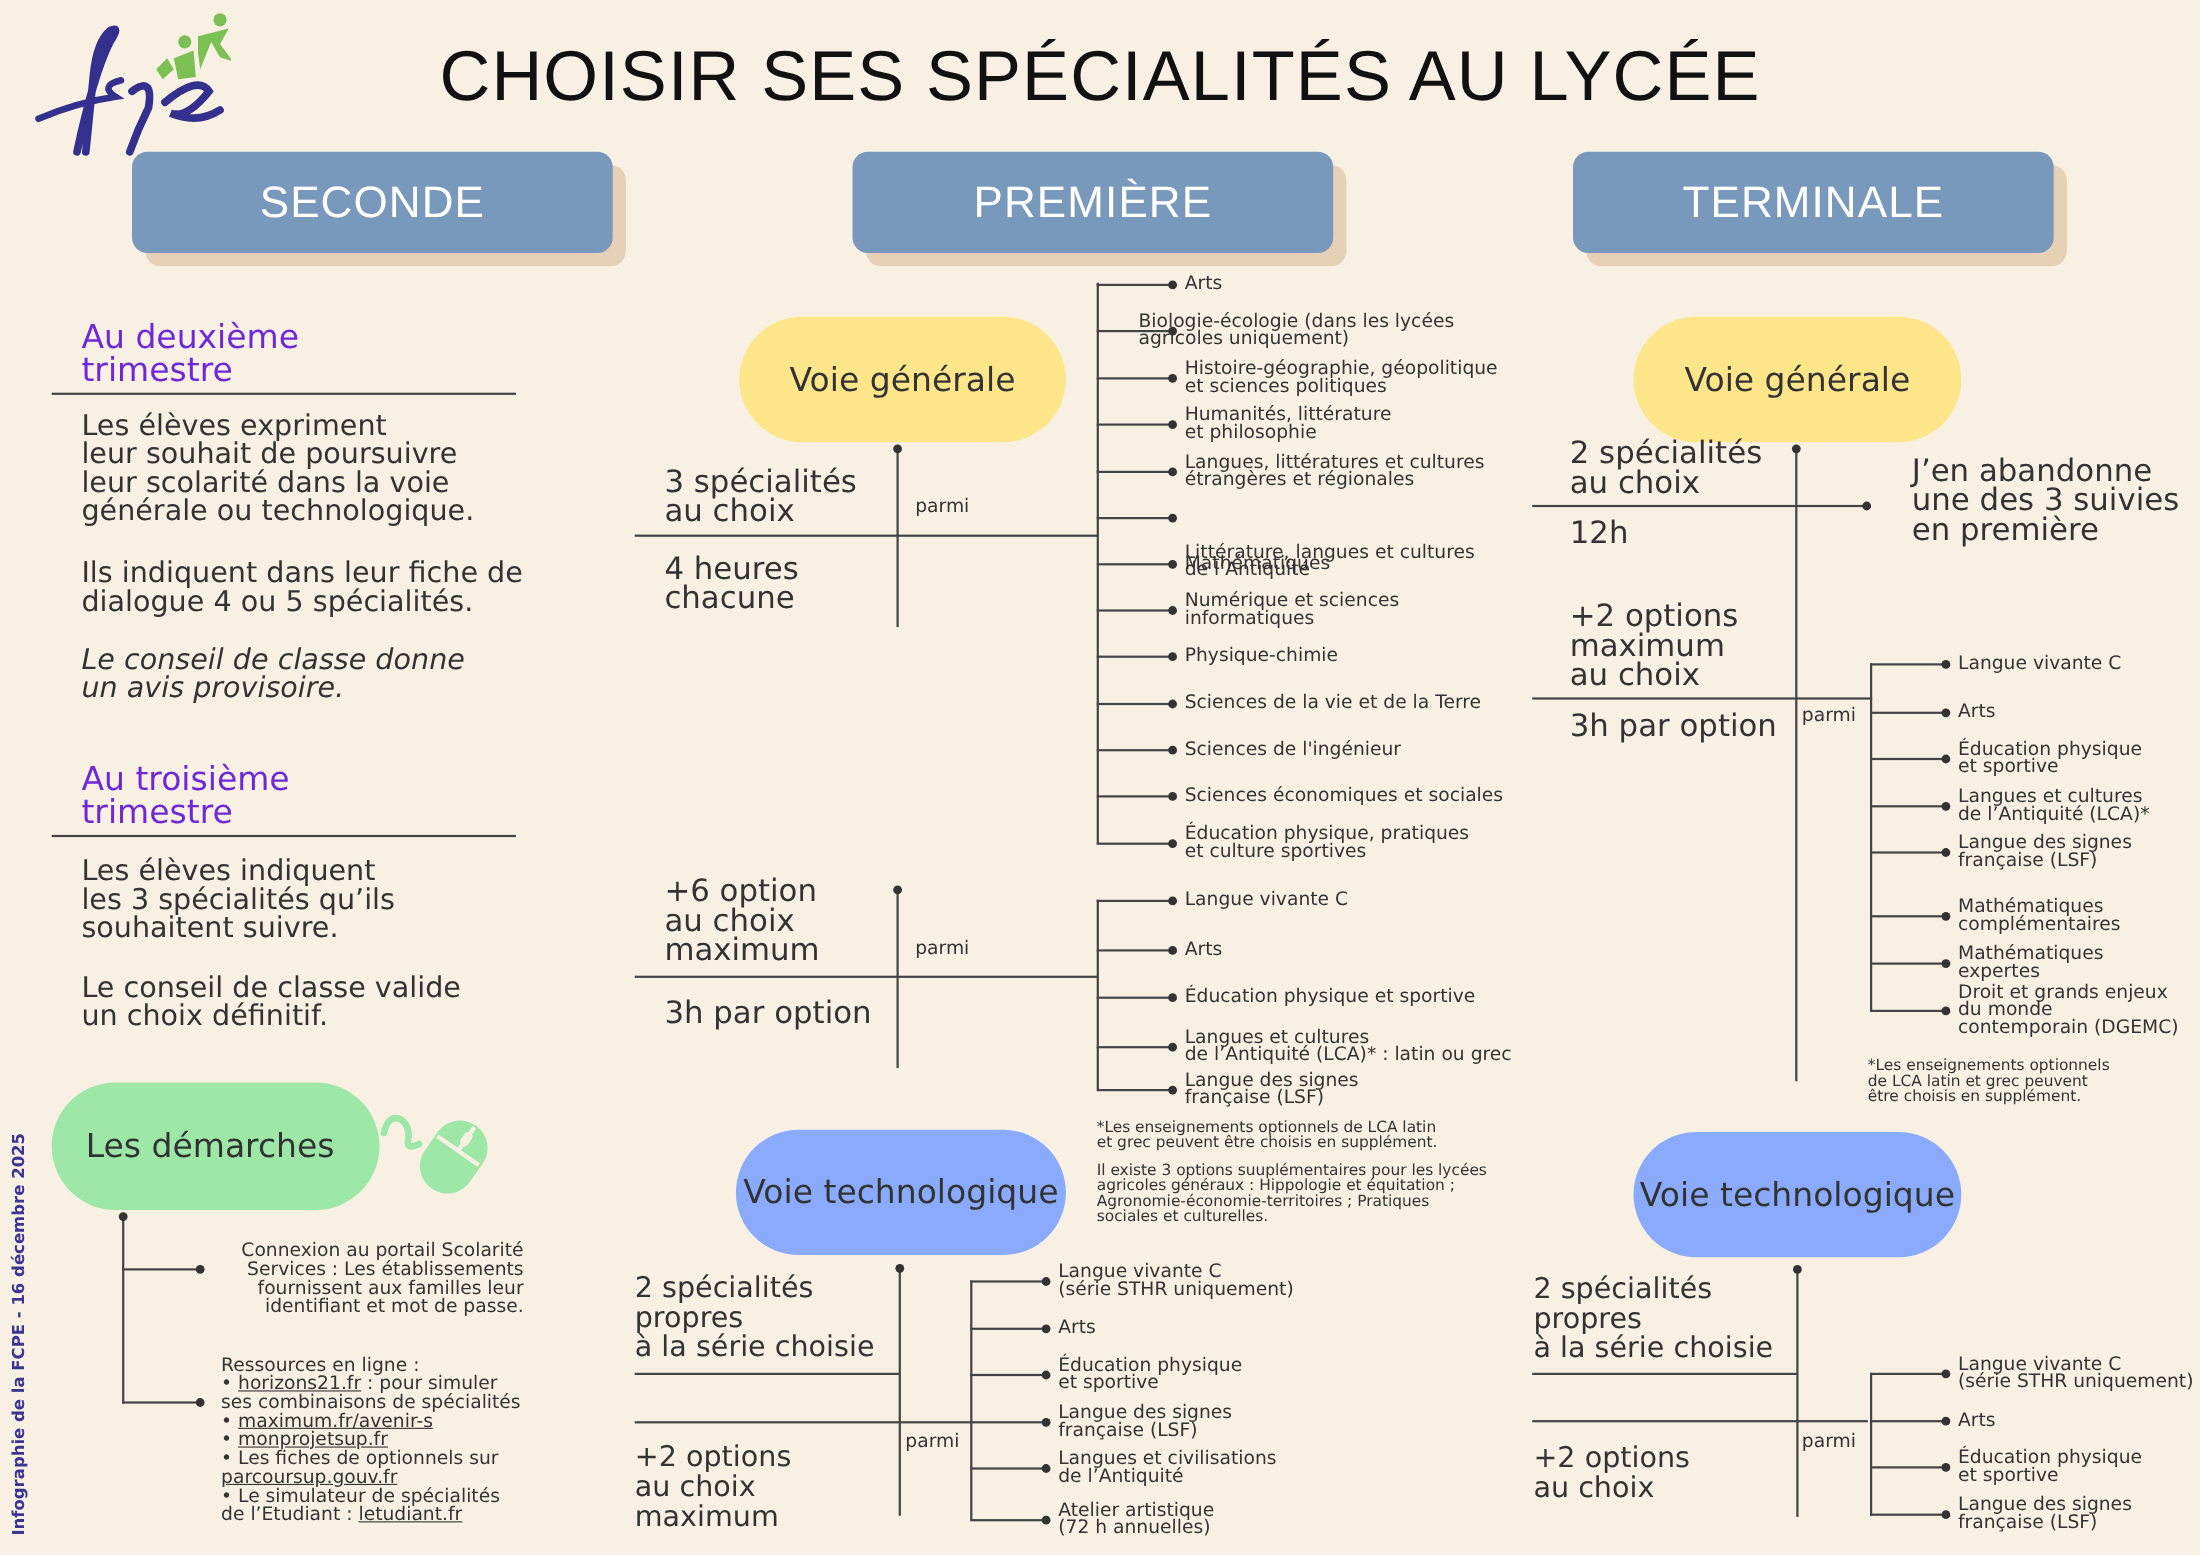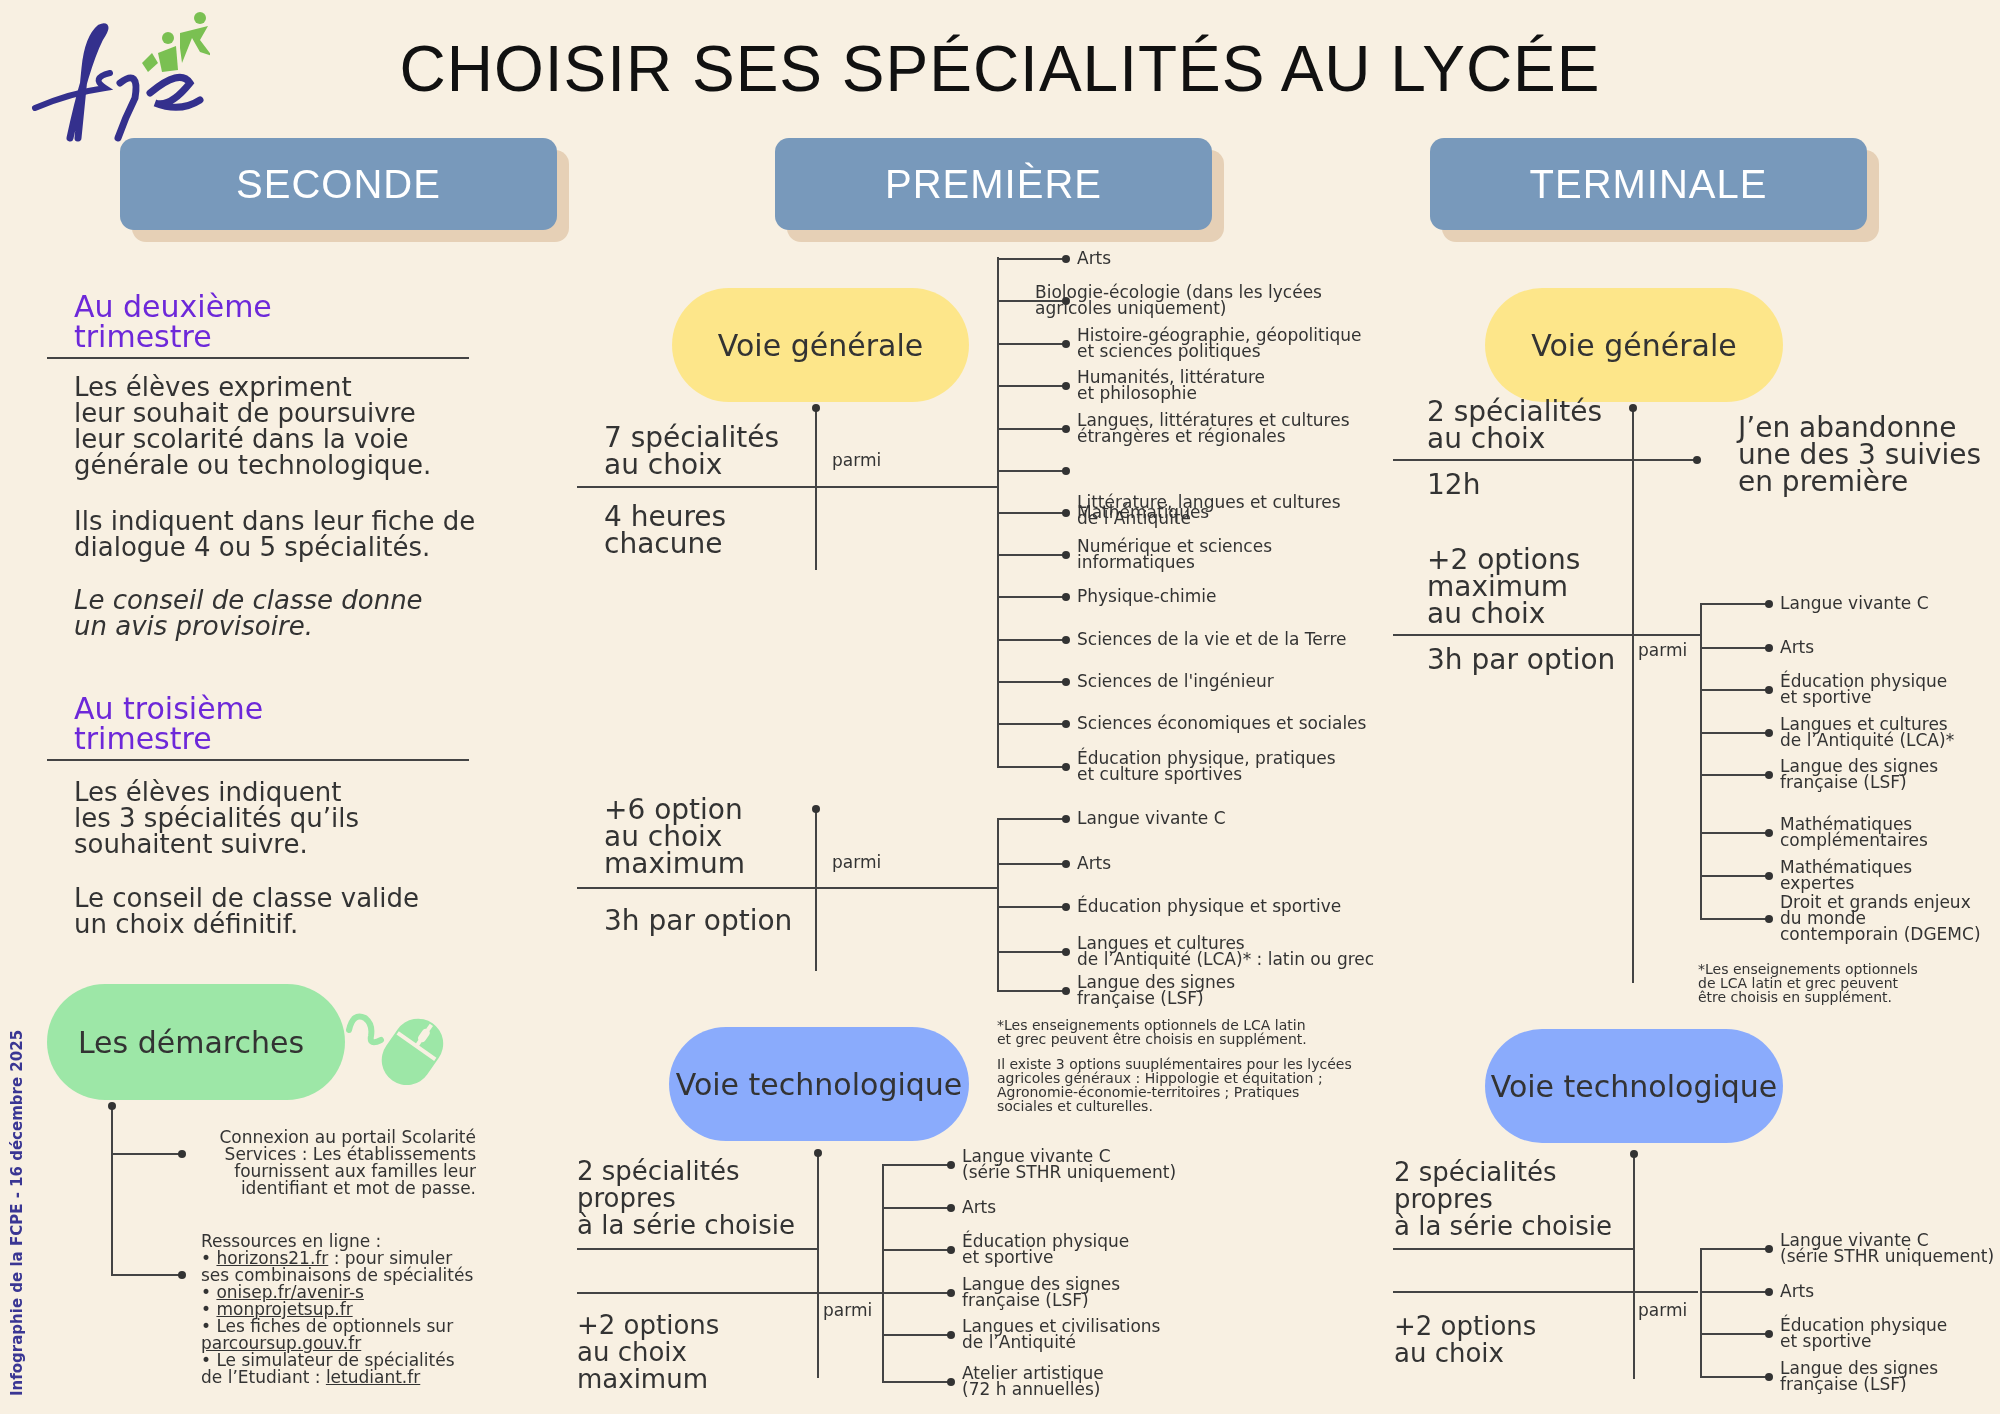--- a/index.html
+++ b/index.html
@@ -97,35 +97,35 @@
 <div class="abs dot" style="left:108px;top:1102px;"></div>
 <div class="abs hline" style="left:111px;top:1153px;width:70px;"></div>
 <div class="abs dot" style="left:178px;top:1150px;"></div>
 <div class="abs hline" style="left:111px;top:1274px;width:70px;"></div>
 <div class="abs dot" style="left:178px;top:1271px;"></div>
 
 <div class="abs dem-text" style="left:201px;top:1129px;width:275px;text-align:right;">Connexion au portail Scolarité Services : Les établissements fournissent aux familles leur identifiant et mot de passe.</div>
 <div class="abs dem-text" style="left:201px;top:1233px;width:280px;">
   <div>Ressources en ligne :</div>
   <div><span>• </span><a>horizons21.fr</a><span> : pour simuler ses combinaisons de spécialités</span></div>
-  <div><span>• </span><a>onisep.fr/avenir-s</a></div>
+  <div><span>• </span><a>maximum.fr/avenir-s</a></div>
   <div><span>• </span><a>monprojetsup.fr</a></div>
   <div><span>• Les fiches de optionnels sur </span><a>parcoursup.gouv.fr</a></div>
   <div><span>• Le simulateur de spécialités de l’Etudiant : </span><a>letudiant.fr</a></div>
 </div>
 
 <div class="abs vertical" style="left:8px;top:1396px;">Infographie de la FCPE - 16 décembre 2025</div>
 
 <div class="abs pill yellow" style="left:672px;top:288px;width:297px;height:114px;">
   <span>Voie générale</span>
 </div>
 <div class="abs vline" style="left:815px;top:408px;height:162px;"></div>
 <div class="abs dot" style="left:812px;top:404px;"></div>
 <div class="abs hline" style="left:577px;top:486px;width:421px;"></div>
-<div class="abs big pre" style="left:604px;top:424px;">7 spécialités
+<div class="abs big pre" style="left:604px;top:424px;">3 spécialités
 au choix</div>
 <div class="abs big pre" style="left:604px;top:503px;">4 heures
 chacune</div>
 <div class="abs parmi" style="left:832px;top:450px;">parmi</div>
 
 <div class="abs vline" style="left:997px;top:257px;height:510px;"></div>
 <div id="prem-specs">
     <div class="abs hline" style="left: 997px; top: 258px; width: 68px;"></div>
     <div class="abs dot" style="left: 1062px; top: 255px;"></div>
     <div class="abs item" style="left: 1077px; top: 250px;">Arts</div>

